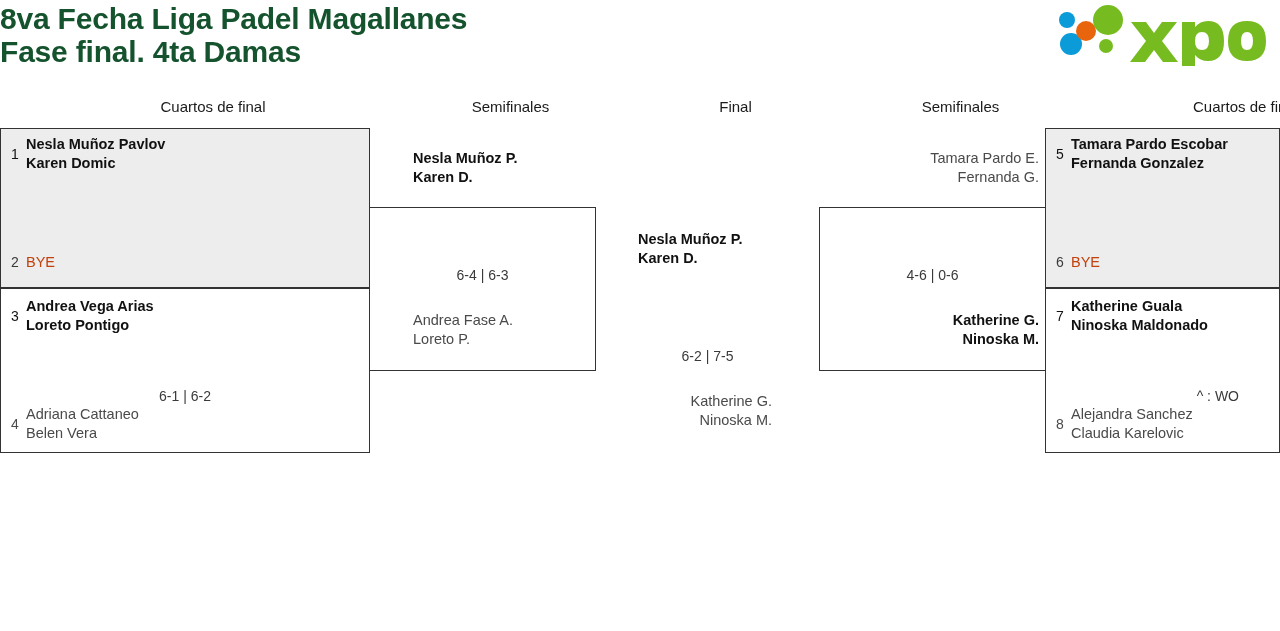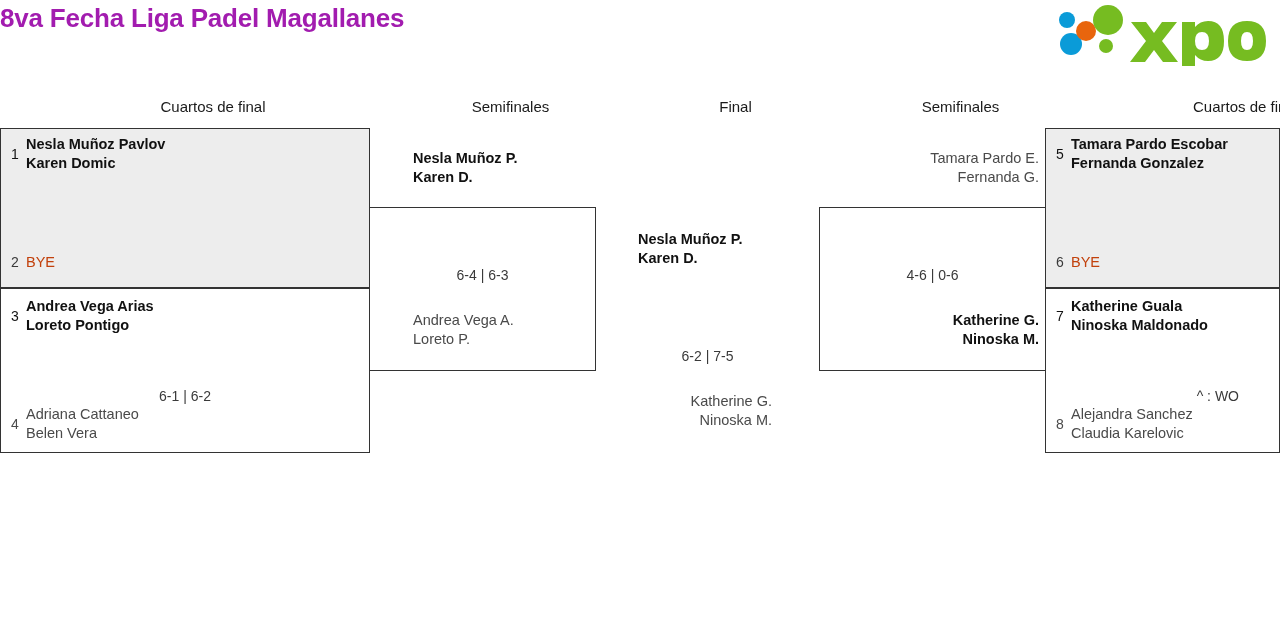--- a/index.html
+++ b/index.html
@@ -19,25 +19,25 @@
   
   #header {
     position: absolute;
     left: 0; top: 0;
     width: 1280px;
     height: 90px;
   }
   #title-block {
     position: absolute;
     left: 0; top: 2px;
-    font-size: 26px;
+    font-size: 30px;
     font-weight: 600;
     line-height: 33px;
     letter-spacing: -0.2px;
-    color: #a21caf;
+    color: #14532d;
     white-space: nowrap;
   }
   #title-line1, #title-line2 { display: block; }
 
   
   #logo {
     position: absolute;
     left: 1046px; top: 4px;
     width: 230px;
     height: 62px;
@@ -154,20 +154,21 @@
   #score-sf2 { left: 819px;  top: 241px; width: 227px; text-align: center; }
   #score-fin { left: 596px;  top: 322px; width: 223px; text-align: center; }
 </style>
 </head>
 <body>
 
 <div id="header">
 
   <div id="title-block">
     <span id="title-line1">8va Fecha Liga Padel Magallanes</span>
+    <span id="title-line2">Fase final. 4ta Damas</span>
   </div>
 
   <div id="logo">
     <svg width="230" height="62" viewBox="0 0 230 62" xmlns="http://www.w3.org/2000/svg" aria-label="xporty">
       <g>
         <circle cx="21" cy="16" r="8" fill="#0a9bd8"></circle>
         <circle cx="25" cy="40" r="11" fill="#0a9bd8"></circle>
         <circle cx="40" cy="27" r="10" fill="#e8650d"></circle>
         <circle cx="60" cy="42" r="7" fill="#76bc21"></circle>
         <circle cx="62" cy="16" r="15" fill="#76bc21"></circle>
@@ -255,21 +256,21 @@
     <span>Claudia Karelovic</span>
   </div>
 </div>
 <div class="score" id="score-qf4">^ : WO</div>
 
 <div class="adv win" id="sf1-top">
   <span>Nesla Muñoz P.</span>
   <span>Karen D.</span>
 </div>
 <div class="adv lose" id="sf1-bot">
-  <span>Andrea Vega A.</span>
+  <span>Andrea Fase A.</span>
   <span>Loreto P.</span>
 </div>
 <div class="score" id="score-sf1">6-4 | 6-3</div>
 
 <div class="adv lose right" id="sf2-top">
   <span>Tamara Pardo E.</span>
   <span>Fernanda G.</span>
 </div>
 <div class="adv win right" id="sf2-bot">
   <span>Katherine G.</span>

